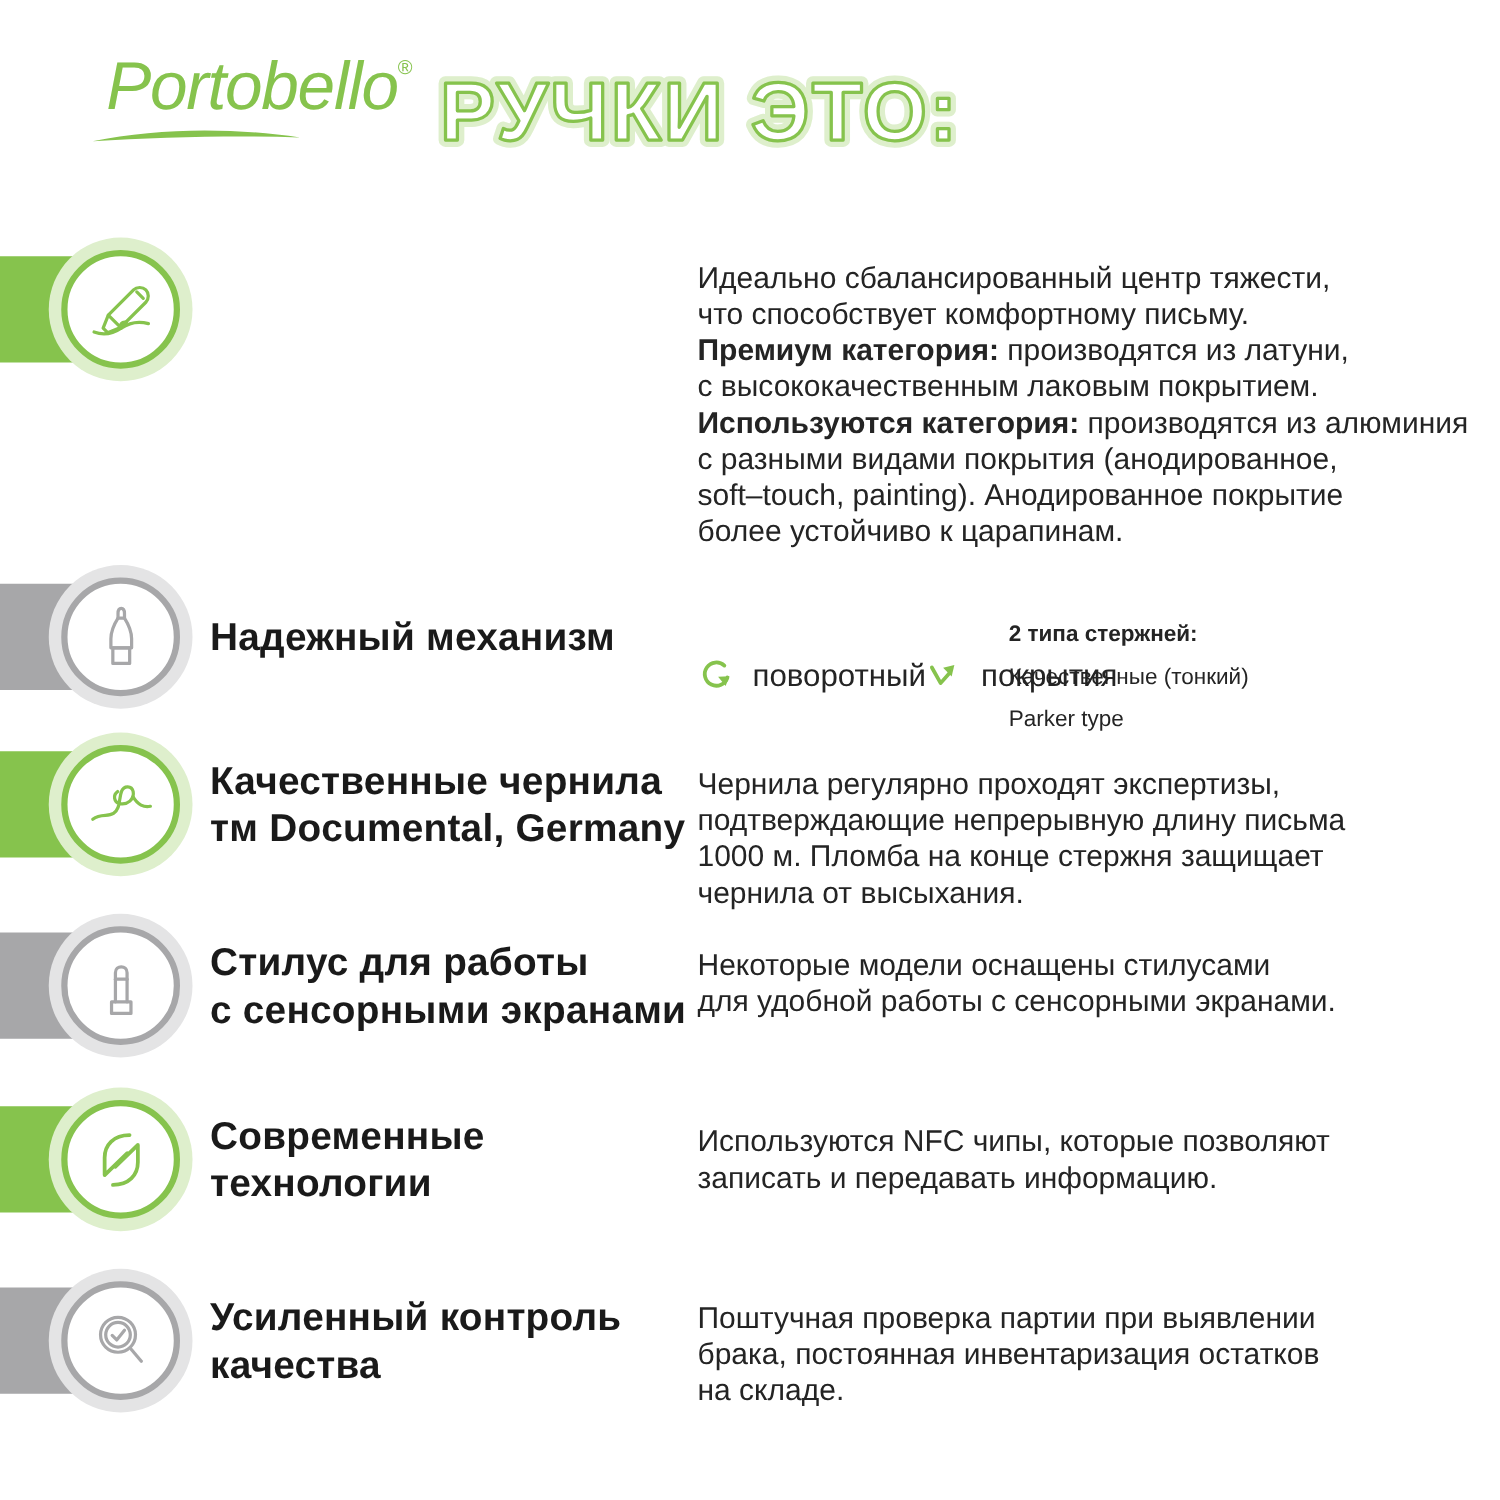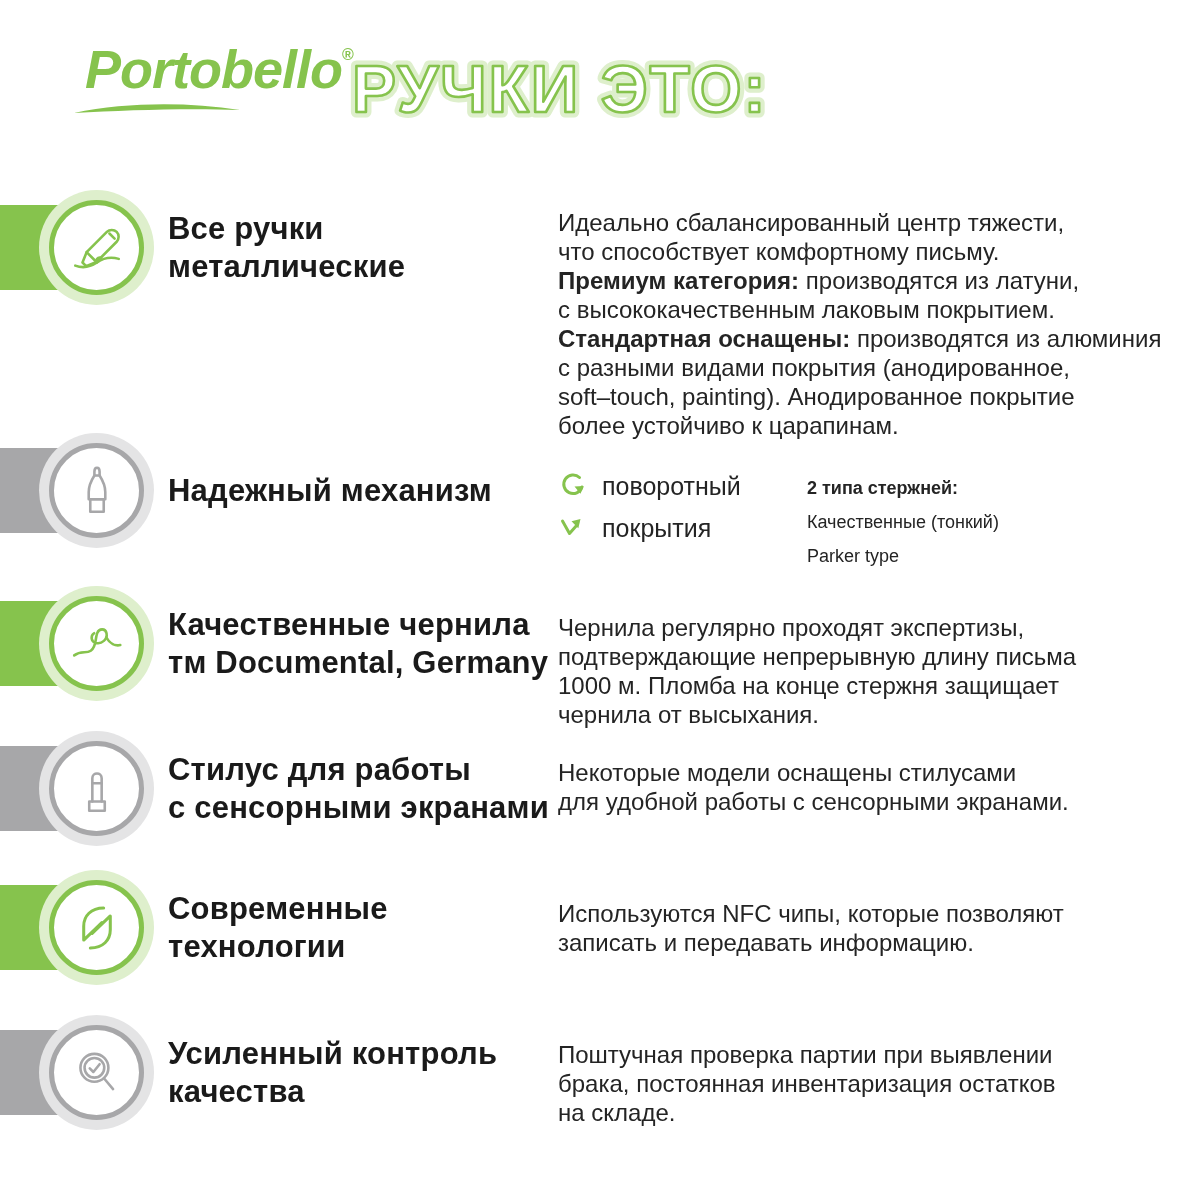--- a/index.html
+++ b/index.html
@@ -7,52 +7,52 @@
     --gray:#A7A7A9;  --gray_pale:#E4E4E5;
     --ink:#1F1F1F;
   }
   *{margin:0;padding:0;box-sizing:border-box}
   html,body{background:#fff}
   body{font-family:"Liberation Sans",sans-serif;color:var(--ink)}
   .page{position:relative;width:1200px;height:1200px;background:#fff;overflow:hidden}
 
   
   .brand{position:absolute;left:85px;top:42px;color:var(--green);
-         font-style:italic;font-weight:bold;font-size:54px;letter-spacing:-1px;line-height:1}
+         font-style:italic;font-weight:normal;font-size:54px;letter-spacing:-1px;line-height:1}
   .brand sup{font-size:16px;font-style:normal;vertical-align:28px;letter-spacing:0}
   .swoosh{position:absolute;left:72px;top:102px;width:170px;height:14px}
   .title-svg{position:absolute;left:348px;top:38px;width:480px;height:100px;overflow:visible}
   .title-svg text{font-family:"Liberation Sans",sans-serif;font-weight:bold;font-size:66px;letter-spacing:2px}
   .title-under{fill:none;stroke:var(--green_pale);stroke-width:11;stroke-linejoin:round}
   .title-over{fill:#ffffff;stroke:var(--green);stroke-width:2.6;stroke-linejoin:round}
 
   
   .row{position:absolute;left:0;width:1200px;height:95px}
-  .r1{top:200px}.r2{top:443px}.r3{top:596px}.r4{top:741px}.r5{top:880px}.r6{top:1025px}
+  .r1{top:200px}.r2{top:462px}.r3{top:596px}.r4{top:741px}.r5{top:880px}.r6{top:1025px}
 
   .bar{position:absolute;left:0;top:5px;width:110px;height:85px;border-radius:0 5px 5px 0}
   .bar.green{background:var(--green)} .bar.gray{background:var(--gray)}
 
   .badge{position:absolute;left:49px;top:0;width:95px;height:95px;border-radius:50%;
          background:#fff;display:flex;align-items:center;justify-content:center;border:5px solid}
   .badge.green{border-color:var(--green);box-shadow:0 0 0 10px var(--green_pale);color:var(--green)}
   .badge.gray{border-color:var(--gray);box-shadow:0 0 0 10px var(--gray_pale);color:var(--gray)}
   .badge svg{width:58px;height:58px}
   .badge svg *{fill:none;stroke:currentColor;stroke-width:2.5;stroke-linecap:round;stroke-linejoin:round}
 
   .heading{position:absolute;left:168px;top:0;height:95px;width:385px;display:flex;align-items:center;
            font-weight:bold;font-size:31px;line-height:38px;white-space:pre-line;color:#1a1a1a;letter-spacing:.2px}
 
   .body{position:absolute;left:558px;width:625px;font-size:24px;line-height:29px;white-space:pre-line;color:#242424}
   .body b{font-weight:bold}
   .r1 .body{top:8px}.r3 .body{top:17px}.r4 .body{top:17px}.r5 .body{top:19px}.r6 .body{top:15px}
 
   
   .r2 .body{top:28px;display:flex;white-space:normal}
-  .mechs{width:249px;display:flex;flex-direction:column;gap:12px}
+  .mechs{width:249px;display:flex;flex-direction:row;}
   .mech{display:flex;align-items:center;gap:14px;font-size:25px;color:#242424}
   .mech svg{width:30px;height:30px;flex:0 0 30px}
   .mech svg .st{fill:none;stroke:var(--green);stroke-width:3;stroke-linecap:round;stroke-linejoin:round}
   .mech svg .ah{fill:var(--green);stroke:none}
   .refills{font-size:18px;line-height:34px}
   .refills .rtitle{font-weight:bold}
 </style>
 </head>
 <body>
 
@@ -71,27 +71,25 @@
     <div class="bar green"></div>
     <div class="badge green">
       <svg viewBox="0 0 56 56">
         <path d="M14 42 L18 32 L37.5 12.5 C40 10 44.5 10 47 12.5 C49.5 15 49.5 19.5 47 22 L27.5 41.5 L17.5 45.5 Z"></path>
         <path d="M18 32 L27.5 41.5"></path>
         <path d="M40 14 L45 19"></path>
         <path d="M7 45 C15 48 22 46 28 42 C33 38.5 40 36 49 38.5"></path>
         <path d="M28 42 C26.5 39.5 28.5 36.5 32 37.5"></path>
       </svg>
     </div>
-    <div class="heading">Все ручки
-металлические</div>
     <p class="body"><span>Идеально сбалансированный центр тяжести,
 что способствует комфортному письму.
 </span><b>Премиум категория:</b><span> производятся из латуни,
 с высококачественным лаковым покрытием.
-</span><b>Стандартная оснащены:</b><span> производятся из алюминия
+</span><b>Используются категория:</b><span> производятся из алюминия
 с разными видами покрытия (анодированное,
 soft–touch, painting). Анодированное покрытие
 более устойчиво к царапинам.</span></p>
   </div>
 
   <div class="row r2">
     <div class="bar gray"></div>
     <div class="badge gray">
       <svg viewBox="0 0 56 56">
         <path d="M25.5 13 V9.5 C25.5 7 26.5 5.5 28 5.5 C29.5 5.5 30.5 7 30.5 9.5 V13"></path>

